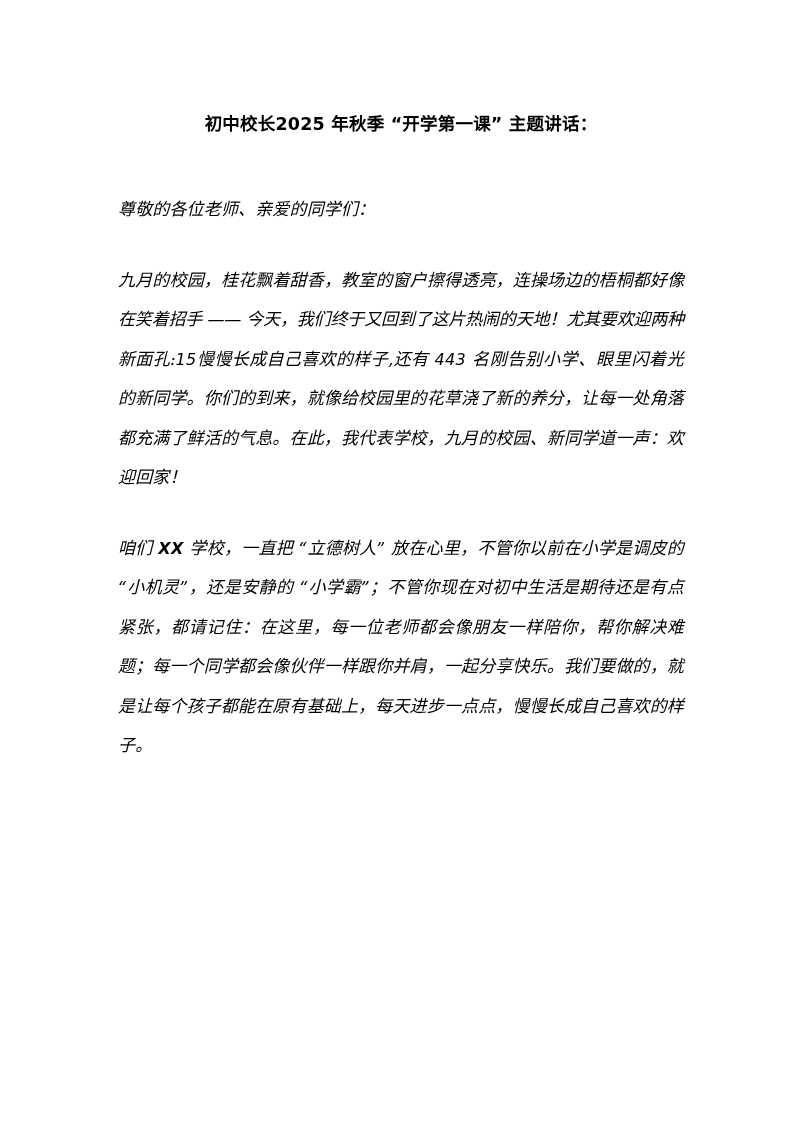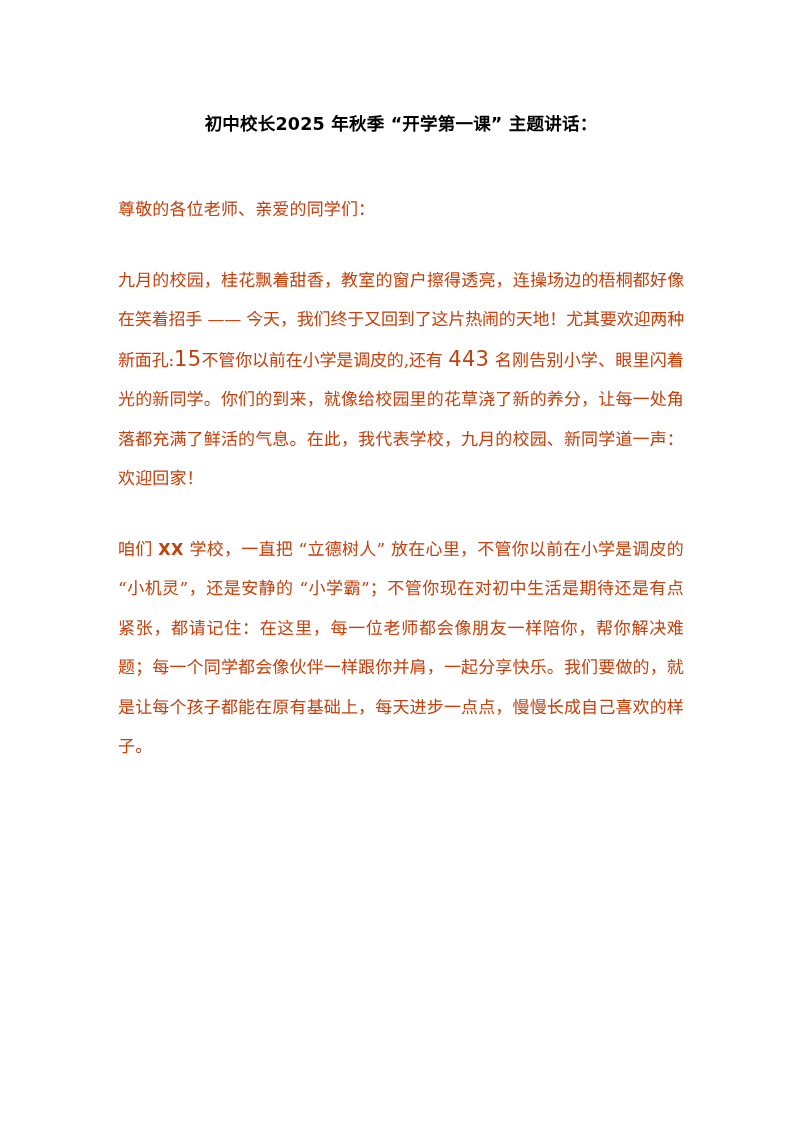--- a/index.html
+++ b/index.html
@@ -52,42 +52,43 @@
     padding-top: 2px;
   }
 
   
   .para {
     margin: 0;
     padding: 0;
     font-family: "DejaVu Serif", "Liberation Serif", serif;
     font-size: 17px;
     line-height: 39.5px;
-    color: #c2410c;
+    color: #000000;
     text-align: justify;
     text-justify: inter-ideograph;
     letter-spacing: 0.15px;
+    font-style: italic;
   }
 
   .para.first-body {
     padding-top: 46px;
   }
 
   .para.gap {
     padding-top: 31px;
   }
 
   .para.gap-sm {
     padding-top: 30px;
   }
 
   
   .latin {
     font-family: "DejaVu Sans", "Liberation Sans", sans-serif;
-    font-size: 21px;
+    font-size: 16px;
     letter-spacing: 0.3px;
   }
 
   .latin-b {
     font-family: "DejaVu Sans", "Liberation Sans", sans-serif;
     font-weight: bold;
     font-size: 16px;
     letter-spacing: 0.5px;
   }
 
@@ -101,19 +102,19 @@
 
 <div class="page">
   <div class="content">
 
     <h1 class="doc-title title-line-1">初中校长2025 年秋季 “开学第一课” 主题讲话：</h1>
 
 
     <p class="para first-body">尊敬的各位老师、亲爱的同学们：</p>
 
 
-    <p class="para gap"><span class="tight">九月的校园，桂花飘着甜香，教室的窗户擦得透亮，连操场边的梧桐都好像在笑着招手 —— 今天，我们终于又回到了这片热闹的天地！尤其要欢迎两种新面孔:</span><span class="latin">15</span><span class="tight">不管你以前在小学是调皮的,还有</span> <span class="latin">443</span> <span>名刚告别小学、眼里闪着光的新同学。你们的到来，就像给校园里的花草浇了新的养分，让每一处角落都充满了鲜活的气息。在此，我代表学校，九月的校园、新同学道一声：欢迎回家！</span></p>
+    <p class="para gap"><span class="tight">九月的校园，桂花飘着甜香，教室的窗户擦得透亮，连操场边的梧桐都好像在笑着招手 —— 今天，我们终于又回到了这片热闹的天地！尤其要欢迎两种新面孔:</span><span class="latin">15</span><span class="tight">慢慢长成自己喜欢的样子,还有</span> <span class="latin">443</span> <span>名刚告别小学、眼里闪着光的新同学。你们的到来，就像给校园里的花草浇了新的养分，让每一处角落都充满了鲜活的气息。在此，我代表学校，九月的校园、新同学道一声：欢迎回家！</span></p>
 
     <p class="para gap"><span>咱们</span> <span class="latin-b">XX</span> <span>学校，一直把 “立德树人” 放在心里，不管你以前在小学是调皮的 “小机灵”，还是安静的 “小学霸”；不管你现在对初中生活是期待还是有点紧张，都请记住：在这里，每一位老师都会像朋友一样陪你，帮你解决难题；每一个同学都会像伙伴一样跟你并肩，一起分享快乐。我们要做的，就是让每个孩子都能在原有基础上，每天进步一点点，慢慢长成自己喜欢的样子。</span></p>
 
 
   </div>
 </div>
 
 </body></html>

